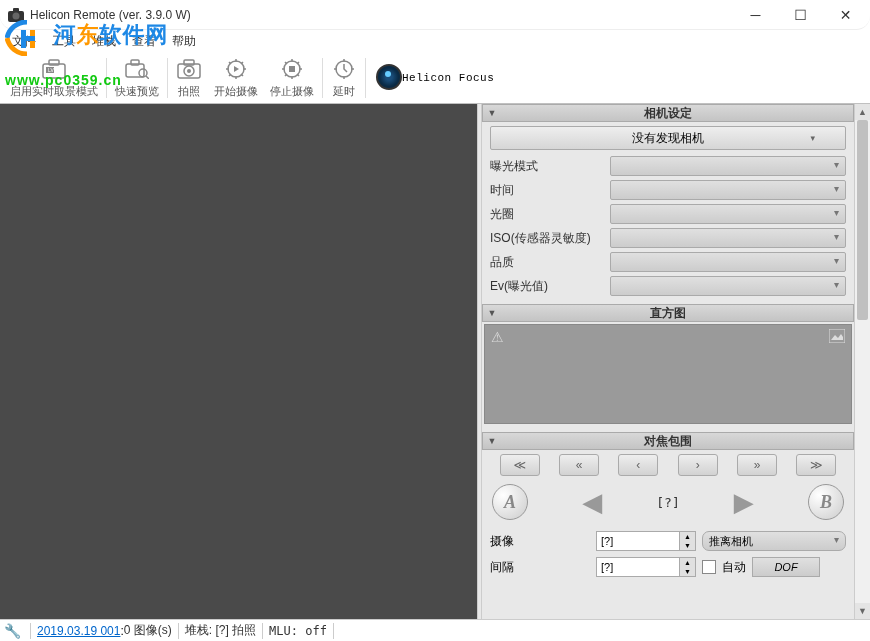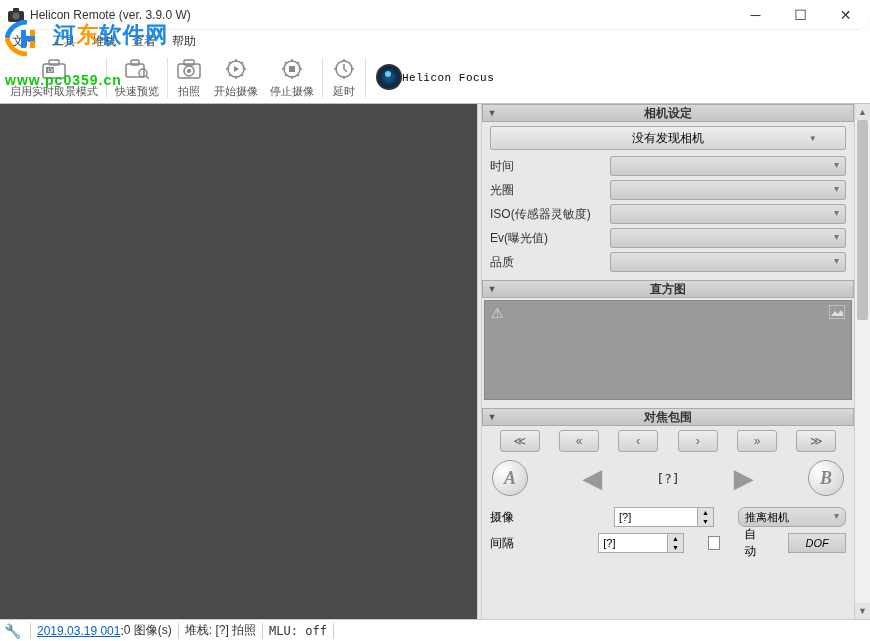--- a/index.html
+++ b/index.html
@@ -63,21 +63,21 @@
 
 
 .focus-nav { display: flex; align-items: center; justify-content: space-around; padding: 4px 8px; height: 30px; }
 .focus-nav .fn-btn { width: 40px; height: 22px; background: linear-gradient(#eee, #d2d2d2); border: 1px solid #aaa; border-radius: 3px; display: flex; align-items: center; justify-content: center; font-size: 12px; color: #666; cursor: pointer; }
 
 .focus-main { display: flex; align-items: center; justify-content: space-between; padding: 4px 10px; height: 44px; }
 .focus-main .round-btn { width: 36px; height: 36px; border-radius: 50%; background: radial-gradient(circle at 30% 30%, #fff, #ccc); border: 1px solid #999; display: flex; align-items: center; justify-content: center; font-size: 18px; font-weight: bold; color: #888; font-style: italic; cursor: pointer; font-family: Georgia, serif; }
 .focus-main .big-arrow { font-size: 26px; color: #999; cursor: pointer; padding: 0 6px; }
 .focus-main .center-val { font-size: 13px; color: #333; font-family: monospace; }
 
-.bottom-row { display: flex; align-items: center; height: 26px; padding: 0 8px; font-size: 12px; gap: 24px; }
+.bottom-row { display: flex; align-items: center; height: 26px; padding: 0 8px; font-size: 12px; gap: 6px; }
 .bottom-row .lbl { width: 100px; }
 .bottom-row .spin { width: 100px; height: 20px; background: #fff; border: 1px solid #aaa; position: relative; display: flex; align-items: center; padding: 0 4px; font-family: monospace; font-size: 11px; }
 .bottom-row .spin .sp-btns { position: absolute; right: 0; top: 0; bottom: 0; width: 16px; display: flex; flex-direction: column; }
 .bottom-row .spin .sp-btns div { flex: 1; background: #e0e0e0; border-left: 1px solid #aaa; font-size: 7px; display: flex; align-items: center; justify-content: center; }
 .bottom-row .dd2 { flex: 1; height: 20px; background: linear-gradient(#e0e0e0, #ccc); border: 1px solid #aaa; border-radius: 7px; position: relative; font-size: 11px; padding: 2px 6px; }
 .bottom-row .dd2::after { content: "▾"; position: absolute; right: 6px; top: 2px; font-size: 10px; color: #777; }
 .bottom-row .chk { width: 14px; height: 14px; background: #fff; border: 1px solid #888; }
 .bottom-row .dof-btn { width: 68px; height: 20px; background: linear-gradient(#e0e0e0, #ccc); border: 1px solid #aaa; font-size: 11px; display: flex; align-items: center; justify-content: center; cursor: pointer; font-style: italic; }
 
 
@@ -208,37 +208,41 @@
 
       <div class="panel-header">
         <span class="arrow">▼</span>
         <span class="phtitle">相机设定</span>
       </div>
       <div class="camera-btn" style="position:relative;">
         <span>没有发现相机</span>
         <span class="ca">▾</span>
       </div>
       <div class="prop-row">
+        <span class="lbl">曝光模式</span>
+        <div class="dd"></div>
+      </div>
+      <div class="prop-row">
         <span class="lbl">时间</span>
         <div class="dd"></div>
       </div>
       <div class="prop-row">
         <span class="lbl">光圈</span>
         <div class="dd"></div>
       </div>
       <div class="prop-row">
         <span class="lbl">ISO(传感器灵敏度)</span>
         <div class="dd"></div>
       </div>
       <div class="prop-row">
+        <span class="lbl">品质</span>
+        <div class="dd"></div>
+      </div>
+      <div class="prop-row">
         <span class="lbl">Ev(曝光值)</span>
-        <div class="dd"></div>
-      </div>
-      <div class="prop-row">
-        <span class="lbl">品质</span>
         <div class="dd"></div>
       </div>
       <div style="height:6px;"></div>
 
       <div class="panel-header">
         <span class="arrow">▼</span>
         <span class="phtitle">直方图</span>
       </div>
       <div class="histo-box">
         <span class="warn">⚠</span>

